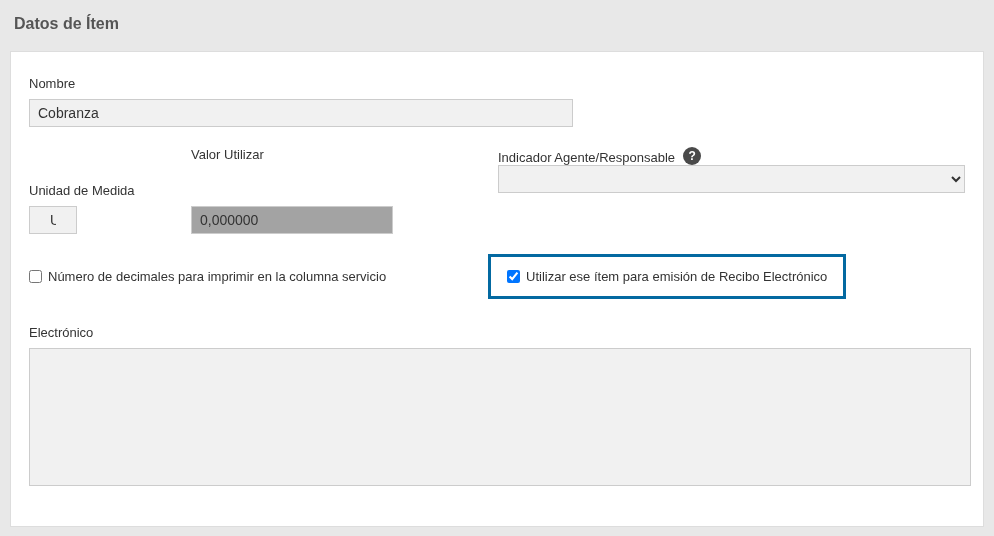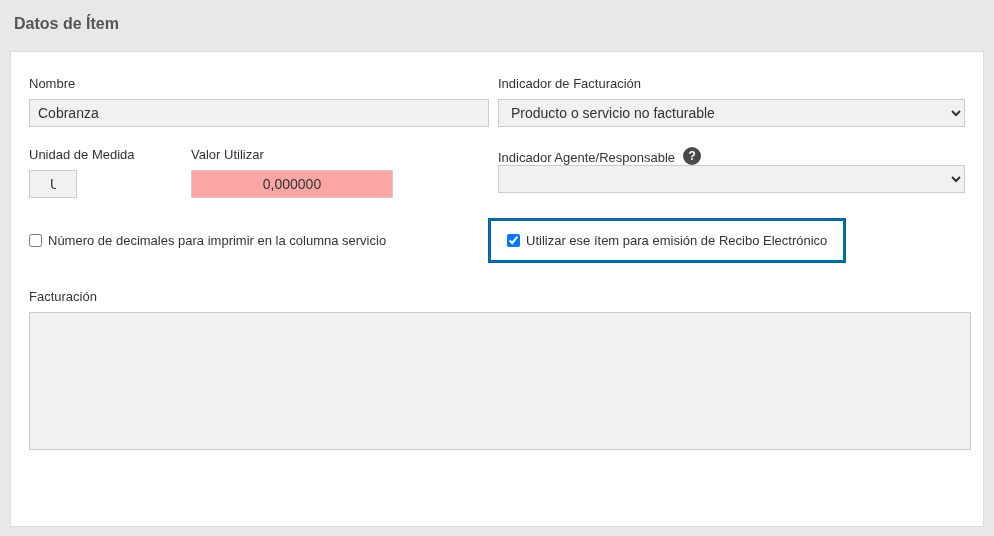--- a/index.html
+++ b/index.html
@@ -69,42 +69,44 @@
       background-color: #f1f1f1;
       font-size: 14px;
       color: #333;
       font-family: inherit;
     }
     .text-input-valor {
       width: 202px;
       height: 28px;
       padding: 4px 8px;
       border: 1px solid #ccc;
-      background-color: #fca5a5;
-      font-size: 14px;
-      color: #333;
-      text-align: center;
-      font-family: inherit;
+      background-color: #a3a3a3;
+      font-size: 14px;
+      color: #333;
+      text-align: left;
+      font-family: inherit;
+      margin-top: 36px;
     }
     .select-input {
       width: 100%;
       height: 28px;
       padding: 4px 8px;
       border: 1px solid #ccc;
       background-color: #f1f1f1;
       font-size: 14px;
       color: #333;
       font-family: inherit;
     }
     .left-col-flex {
       display: flex;
       gap: 0;
     }
     .unidad-group {
       width: 162px;
+      margin-top: 36px;
     }
     .valor-group {
       width: 202px;
     }
     .label-with-icon {
       display: flex;
       align-items: flex-end;
       gap: 8px;
       margin-bottom: 0;
     }
@@ -179,27 +181,21 @@
 <body>
 
 <div class="page-container">
   <h1 class="page-title">Datos de Ítem</h1>
 
   <div class="form-panel">
 
     <div class="form-row">
       <div class="left-col">
         <label class="field-label">Nombre</label>
-        <input type="text" class="text-input" style="width: 460px;" value="Cobranza">
-      </div>
-      <div class="right-col">
-        <label class="field-label">Indicador de Facturación</label>
-        <select class="select-input">
-          <option>Producto o servicio no facturable</option>
-        </select>
+        <input type="text" class="text-input" style="width: 544px;" value="Cobranza">
       </div>
     </div>
 
     <div class="form-row">
       <div class="left-col left-col-flex">
         <div class="unidad-group">
           <label class="field-label">Unidad de Medida</label>
           <input type="text" class="text-input-narrow" value="Un" style="">
         </div>
         <div class="valor-group">
@@ -225,19 +221,19 @@
       </div>
       <div class="checkbox-right-wrapper">
         <div class="highlight-box">
           <input type="checkbox" class="checkbox-input" checked="" style="">
           <span class="checkbox-label">Utilizar ese ítem para emisión de Recibo Electrónico</span>
         </div>
       </div>
     </div>
 
     <div class="description-group">
-      <label class="field-label">Facturación</label>
+      <label class="field-label">Electrónico</label>
       <textarea class="textarea-input" style=""></textarea>
     </div>
 
 
   </div>
 </div>
 
 </body></html>

